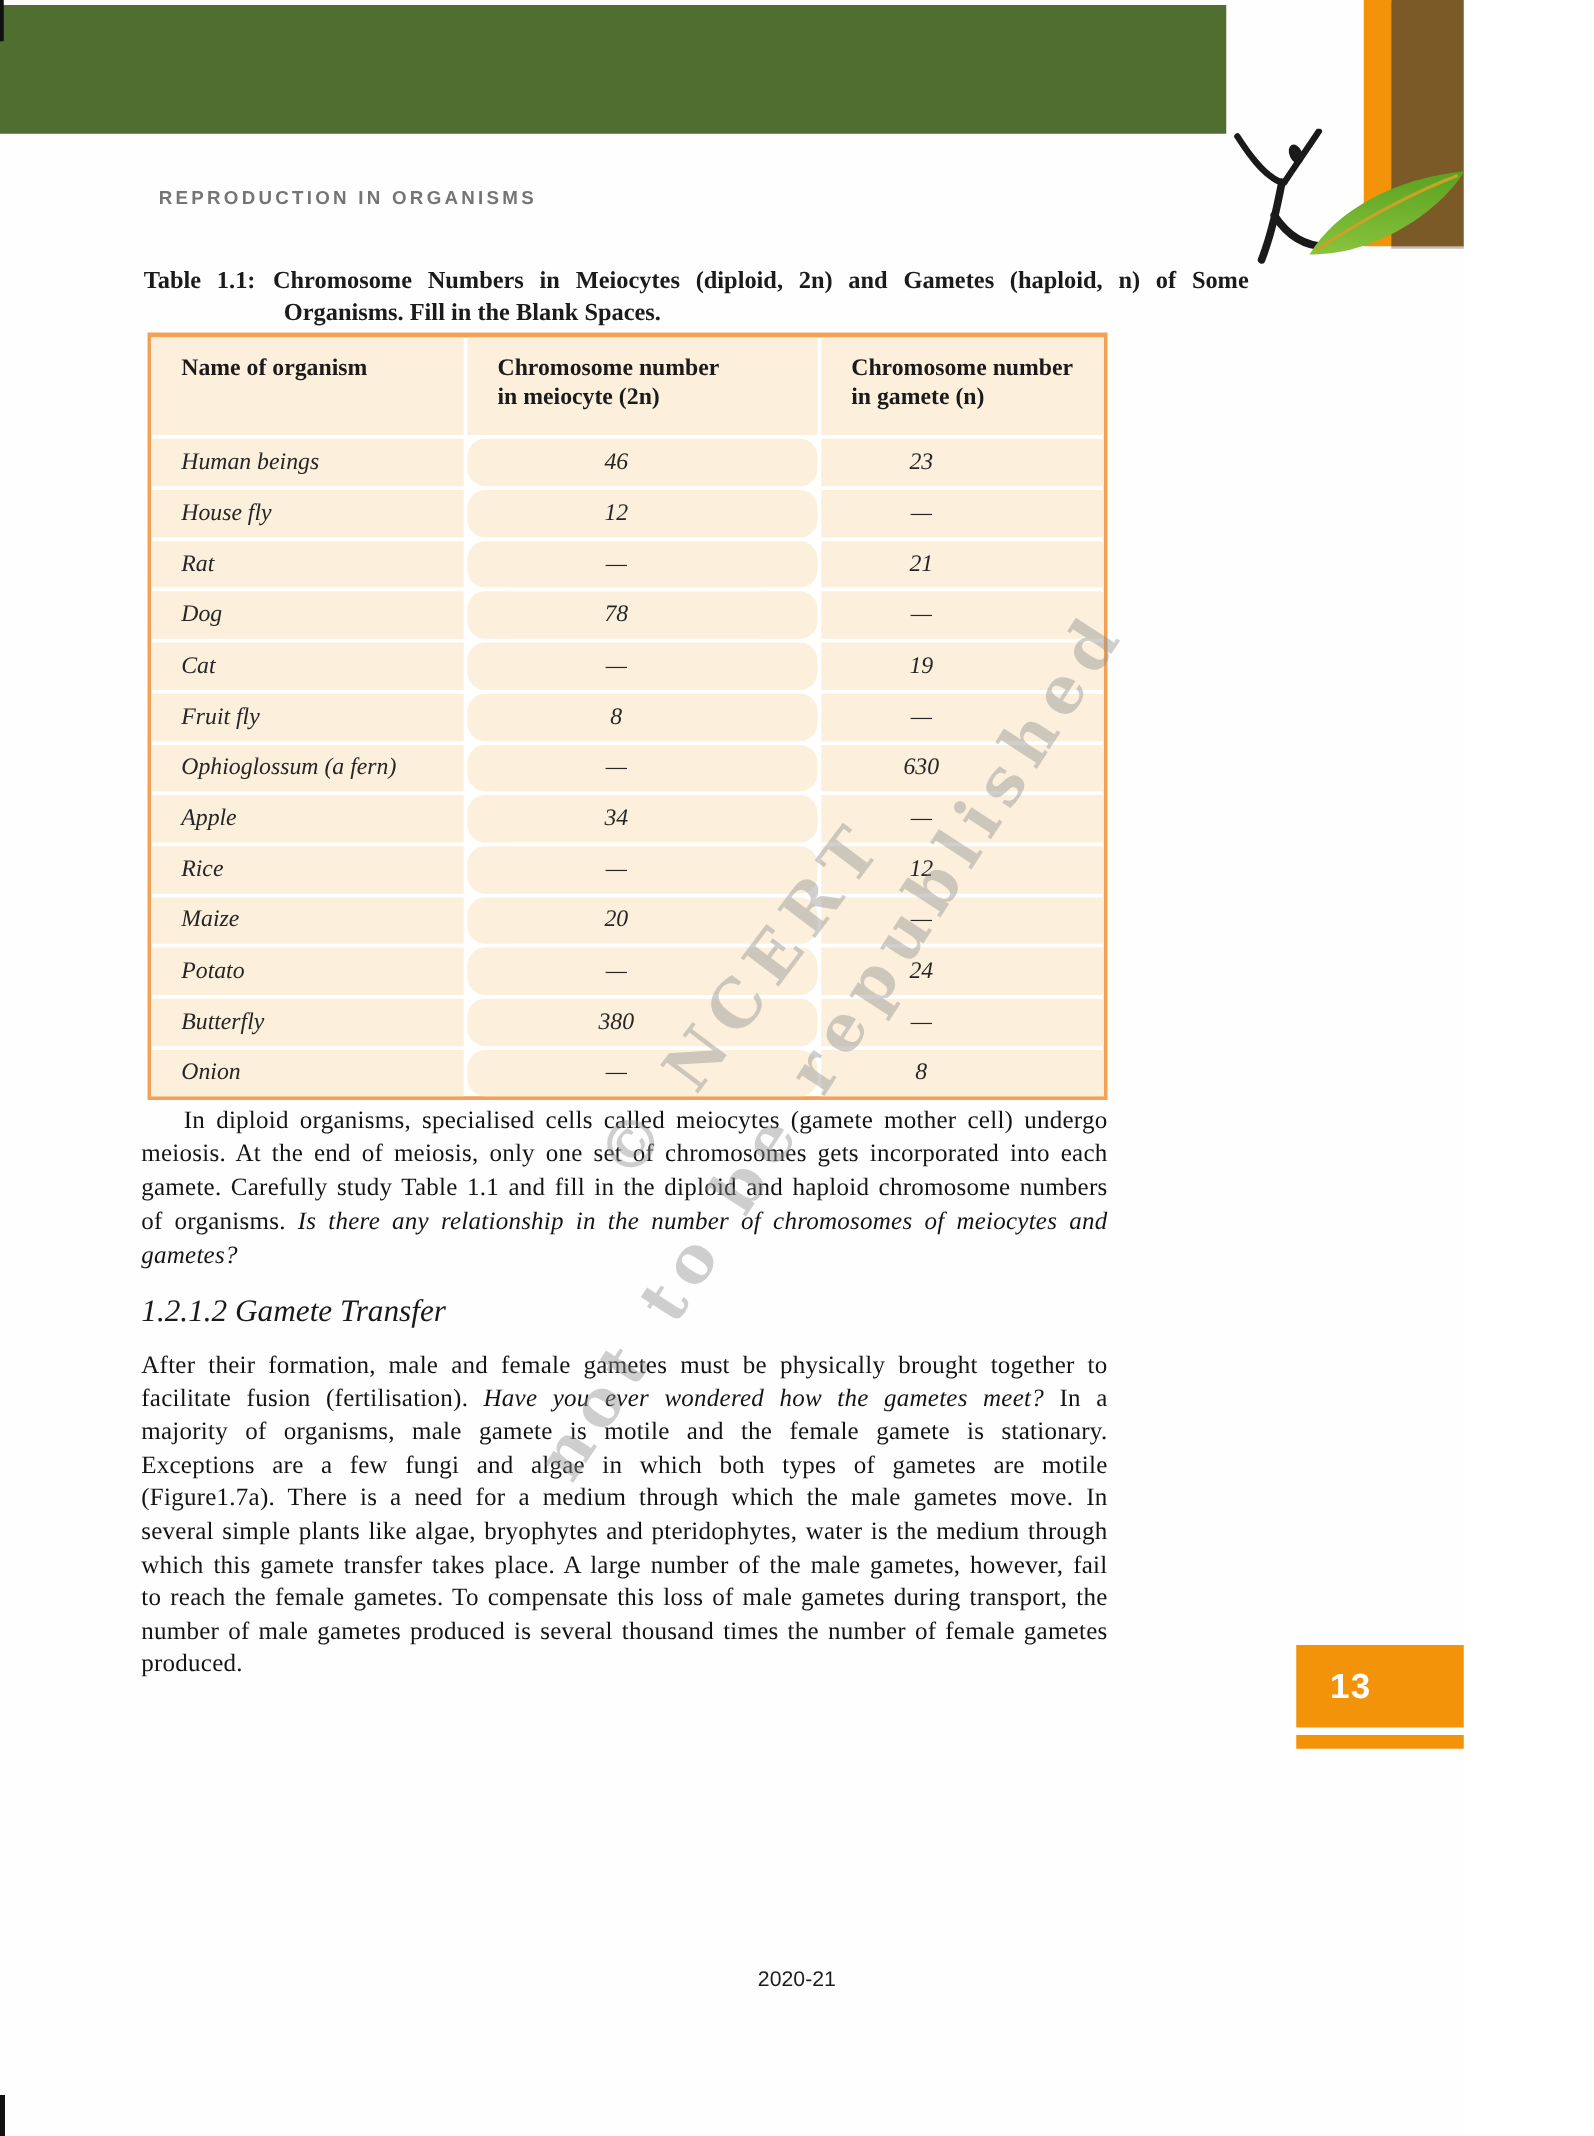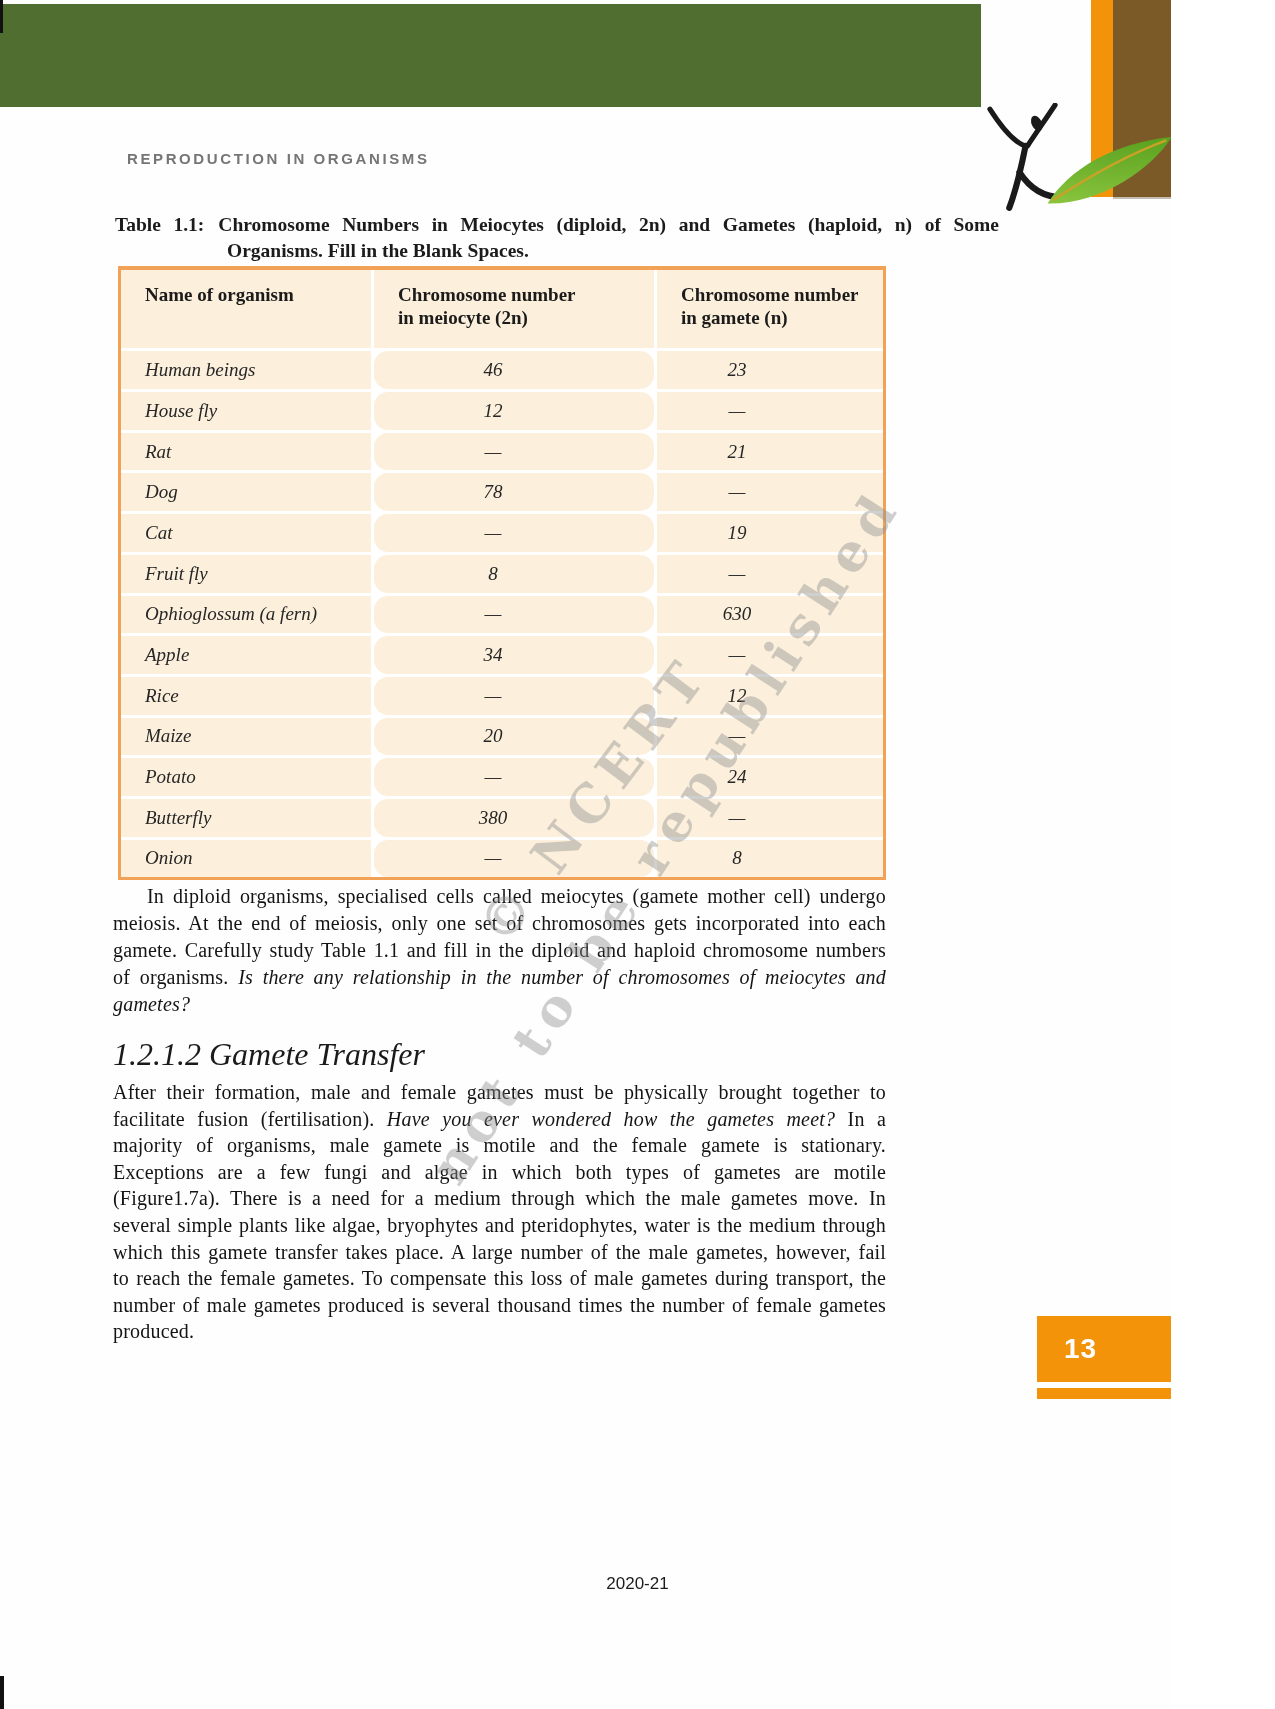--- a/index.html
+++ b/index.html
@@ -50,21 +50,21 @@
   .wm2{left:466px;top:1138px;transform:rotate(-57deg);}
 
   
   .para{position:absolute;left:113px;width:773px;margin:0;text-align:justify;
         font-size:20px;line-height:27px;letter-spacing:.2px;word-spacing:1.5px;color:#141414;}
   .p1{top:883px;text-indent:34px;}
   .p2{top:1079px;line-height:26.6px;}
   .para .b{font-weight:normal;}
   .para .i{font-style:italic;}
 
-  .section-heading{position:absolute;left:113px;top:1036px;margin:0;font-size:32px;
+  .section-heading{position:absolute;left:113px;top:1036px;margin:0;font-size:25px;
                    font-weight:normal;font-style:italic;color:#1a1a1a;}
 
   
   .pagenum-box{position:absolute;left:1037px;top:1316px;width:238px;height:66px;background:#f3930a;
                display:flex;align-items:center;z-index:4;}
   .pagenum-box span{font-family:"Liberation Sans",sans-serif;font-weight:700;font-size:28px;
                     color:#ffffff;padding-left:27px;letter-spacing:1px;}
   .pagenum-strip{position:absolute;left:1037px;top:1388px;width:238px;height:11px;background:#f3930a;}
 
   .footer{position:absolute;left:0;top:1574px;width:1275px;text-align:center;

